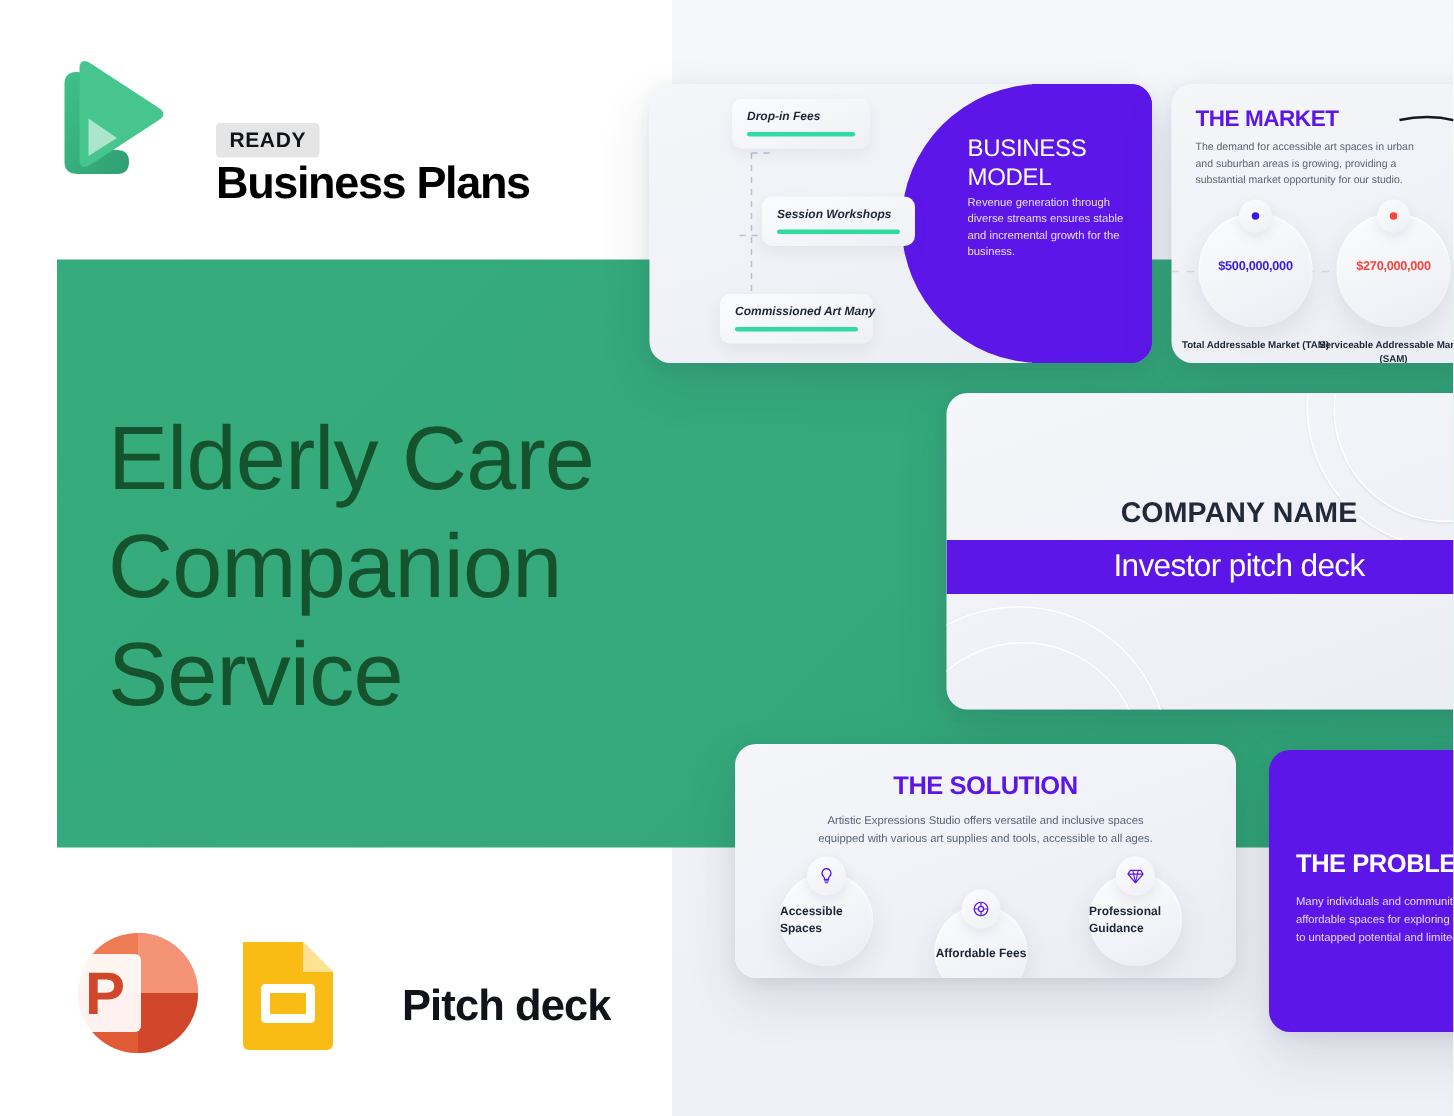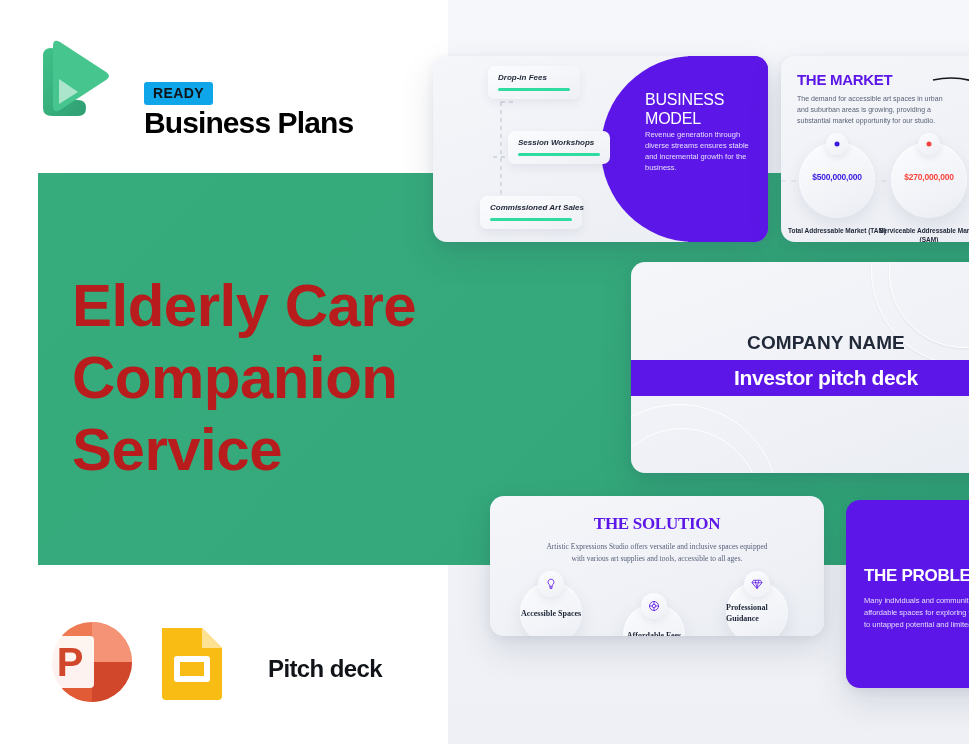--- a/index.html
+++ b/index.html
@@ -26,46 +26,46 @@
     position: absolute;
     left: 38px; top: 173px; width: 931px; height: 392px;
     background: linear-gradient(135deg,#36ab7c 0%,#35a97b 55%,#2fa276 100%);
   }
 
   
   .logo-wrap { position: absolute; left: 36px; top: 34px; width: 300px; height: 90px; }
   .logo-mark { position: absolute; left: 0; top: 0; width: 74px; height: 86px; }
   .badge-ready {
     position: absolute; left: 108px; top: 48px;
-    background: #0ea5e9; color: #101418;
+    background: #e5e5e5; color: #101418;
     font-size: 14px; font-weight: 700; letter-spacing: .4px;
     padding: 3px 9px 4px; border-radius: 3px;
   }
   .logo-title {
     position: absolute; left: 108px; top: 72px;
     font-size: 30px; font-weight: 700; letter-spacing: -0.9px;
     color: #000000; white-space: nowrap;
   }
 
   
   .headline {
     position: absolute; left: 72px; top: 270px;
     width: 420px;
-    color: #b91c1c;
-    font-size: 60px; line-height: 72px; font-weight: 700;
+    color: #14532d;
+    font-size: 60px; line-height: 72px; font-weight: 400;
     letter-spacing: -0.5px;
   }
 
   
   .format-row { position: absolute; left: 40px; top: 616px; height: 90px; }
   .ppt-icon { position: absolute; left: 0; top: 4px; width: 96px; height: 84px; }
   .slides-icon { position: absolute; left: 118px; top: 8px; width: 68px; height: 76px; }
   .format-label {
     position: absolute; left: 228px; top: 39px;
-    font-size: 24px; font-weight: 700; color: #101418; letter-spacing: -0.6px;
+    font-size: 29px; font-weight: 700; color: #101418; letter-spacing: -0.6px;
     white-space: nowrap;
   }
 
   
   .card {
     position: absolute;
     background: linear-gradient(160deg,#f4f6fa 0%,#eff1f6 60%,#eaedf3 100%);
     border-radius: 14px;
     box-shadow: 0 14px 34px rgba(40,50,80,.13), 0 3px 10px rgba(40,50,80,.07);
     overflow: hidden;
@@ -146,24 +146,24 @@
     box-shadow: 0 1px 2px rgba(150,160,180,.18);
   }
   .cn-name {
     position: absolute; left: 0; right: 0; top: 70px; text-align: center;
     color: #222a3a; font-size: 19px; font-weight: 700; letter-spacing: 0.1px;
   }
   .cn-band {
     position: absolute; left: 0; right: 0; top: 98px; height: 36px;
     background: #5c17e8; display: flex; align-items: center; justify-content: center;
   }
-  .cn-band span { color: #fff; font-size: 21px; font-weight: 700; letter-spacing: -0.4px; }
-
-  
-  #card-solution { left: 490px; top: 496px; width: 334px; height: 140px; font-family: Liberation Serif, serif; }
+  .cn-band span { color: #fff; font-size: 21px; font-weight: 400; letter-spacing: -0.4px; }
+
+  
+  #card-solution { left: 490px; top: 496px; width: 334px; height: 156px; }
   .sol-title {
     position: absolute; left: 0; right: 0; top: 18px; text-align: center;
     color: #5c17e8; font-size: 17px; font-weight: 700; letter-spacing: -0.3px;
   }
   .sol-body {
     position: absolute; left: 55px; right: 55px; top: 45px; text-align: center;
     color: #59617a; font-size: 7.5px; line-height: 11.5px;
   }
   .sol-circ {
     position: absolute; border-radius: 50%;
@@ -259,21 +259,21 @@
   </div>
   <div class="bm-pill" id="pill-1">
     <div class="lbl">Drop-in Fees</div>
     <div class="bar"></div>
   </div>
   <div class="bm-pill" id="pill-2">
     <div class="lbl">Session Workshops</div>
     <div class="bar"></div>
   </div>
   <div class="bm-pill" id="pill-3">
-    <div class="lbl">Commissioned Art Sales</div>
+    <div class="lbl">Commissioned Art Many</div>
     <div class="bar"></div>
   </div>
 
   <div class="card" id="card-market">
     <div class="mk-title">THE MARKET</div>
     <div class="mk-body">The demand for accessible art spaces in urban and suburban areas is growing, providing a substantial market opportunity for our studio.</div>
     <svg style="position:absolute;left:150px;top:16px;width:86px;height:46px">
       <path d="M2 8 C30 2 62 10 72 34" stroke="#15181f" stroke-width="1.6" fill="none"></path>
       <path d="M72 34 l-7 -6 M72 34 l2 -9" stroke="#15181f" stroke-width="1.6" fill="none"></path>
     </svg>

